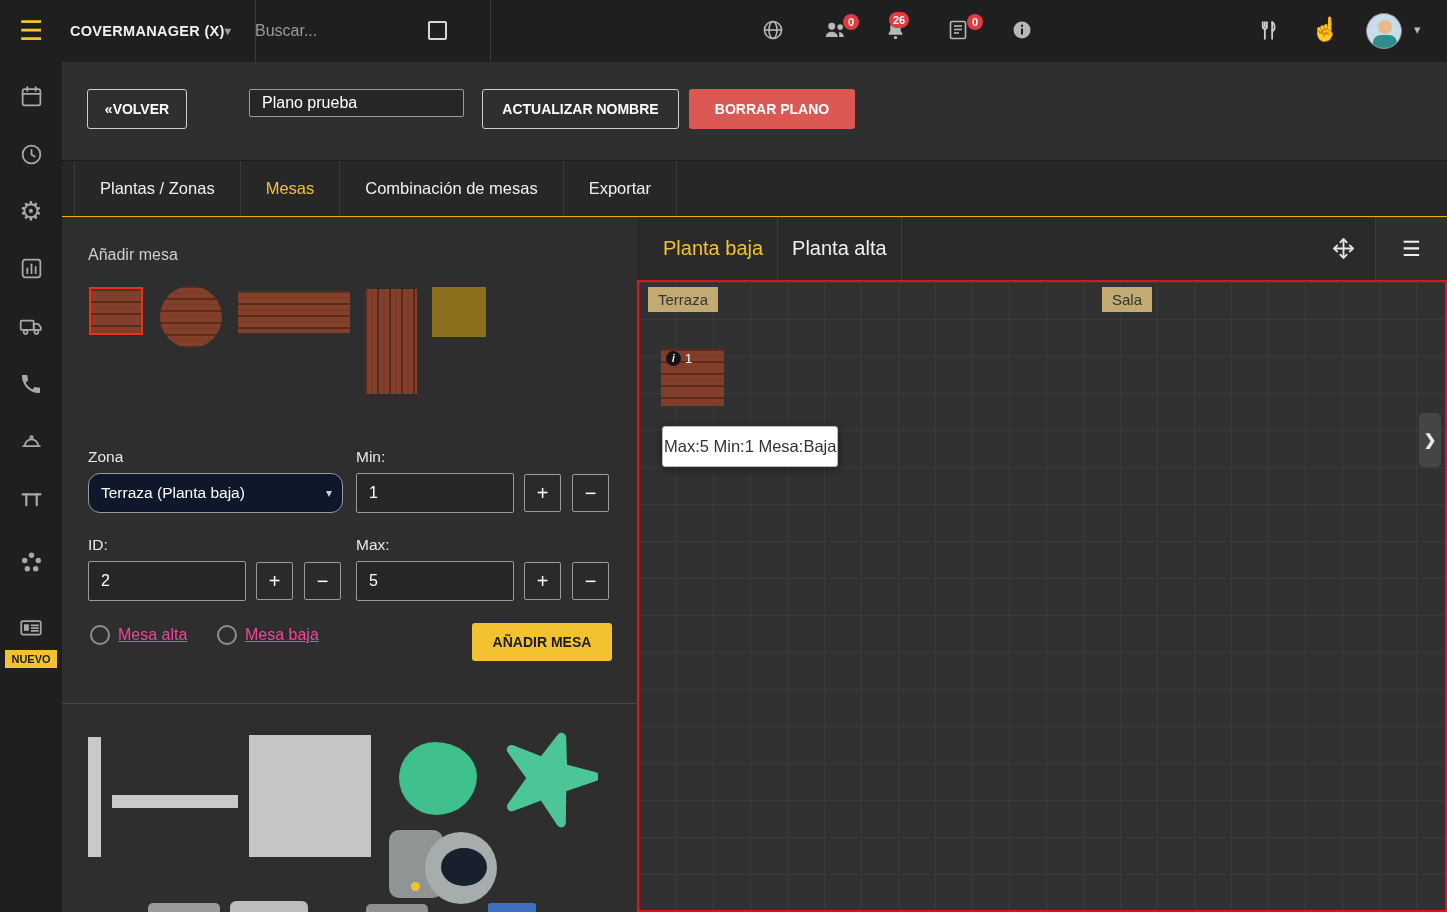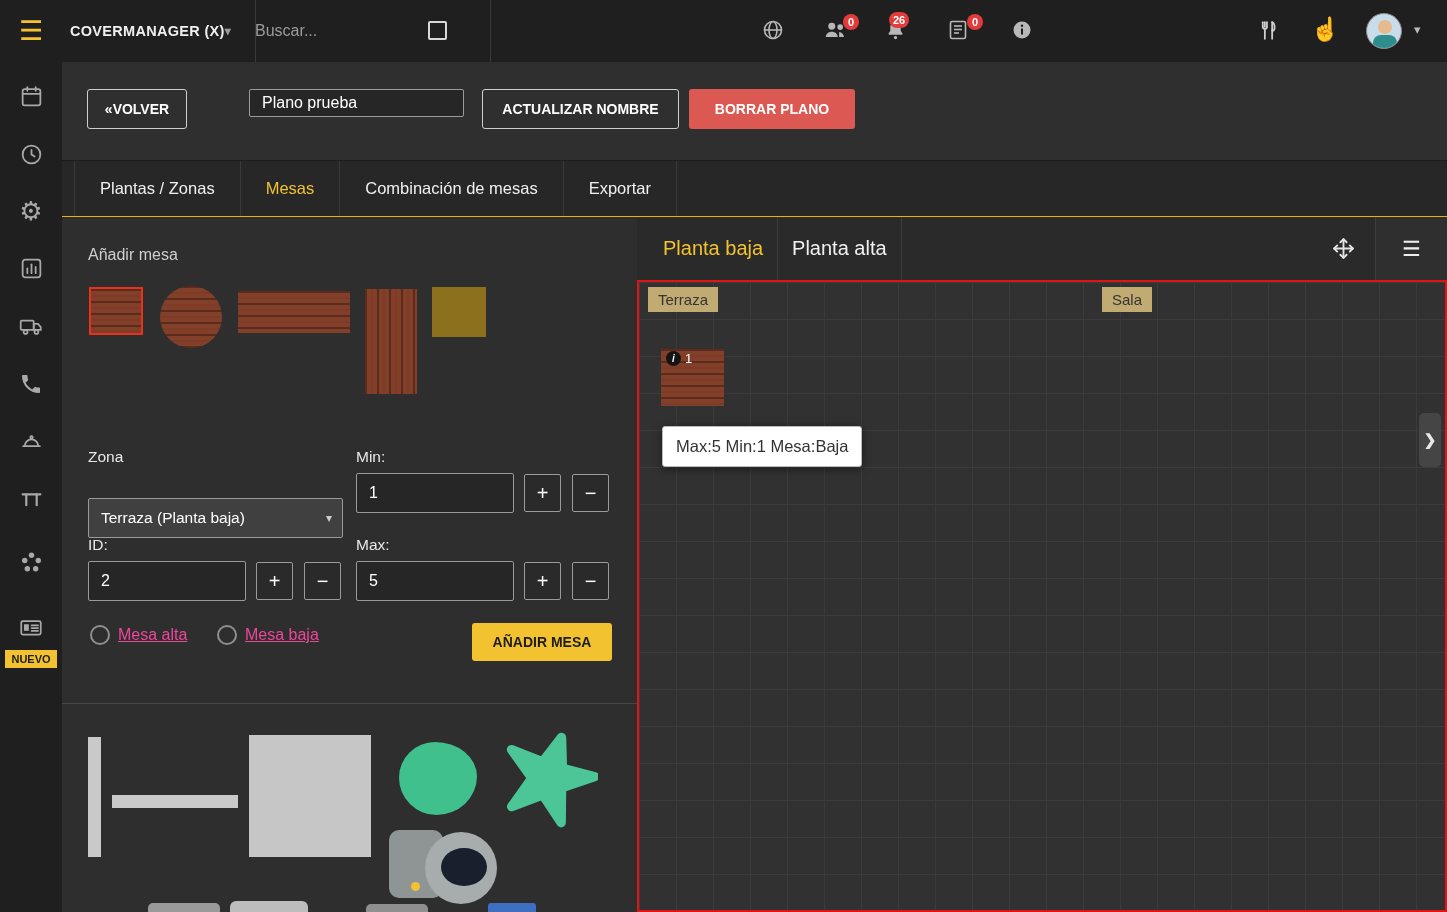--- a/index.html
+++ b/index.html
@@ -59,22 +59,22 @@
   
   .panel{position:absolute;left:62px;top:217px;width:575px;height:695px;background:#2e2e2e;overflow:hidden;}
   .panel-title{position:absolute;left:88px;top:246px;color:#cfcfcf;font-size:16px;}
   .wood-h{background-color:#82402a;background-image:
       repeating-linear-gradient(180deg,rgba(30,8,4,.38) 0 2px,transparent 2px 6px,rgba(120,50,28,.35) 6px 8px,transparent 8px 12px);}
   .wood-v{background-color:#82402a;background-image:
       repeating-linear-gradient(90deg,rgba(30,8,4,.38) 0 2px,transparent 2px 6px,rgba(120,50,28,.35) 6px 8px,transparent 8px 12px);}
   .shape{cursor:pointer;}
   .shape.sel{outline:2px solid #e8321e;outline-offset:0;}
   .field-label{position:absolute;color:#e8e8e8;font-size:15.5px;}
-  .sel-box{background:#404040;border:1px solid #9a9a9a;color:#fff;font-size:15.5px;display:flex;
-           align-items:center;padding:0 12px;border-radius:2px;cursor:pointer;position:relative;margin-top:25px;}
+  .sel-box{background:#0f172a;border:1px solid #9a9a9a;color:#fff;font-size:15.5px;display:flex;
+           align-items:center;padding:0 12px;border-radius:12px;cursor:pointer;position:relative;}
   .sel-box .caret{position:absolute;right:10px;color:#ccc;font-size:12px;}
   .step{background:#2a2a2a;border:1px solid #9a9a9a;color:#fff;font-size:20px;border-radius:2px;
         display:flex;align-items:center;justify-content:center;cursor:pointer;line-height:1;}
   .radio{width:20px;height:20px;border-radius:50%;border:2px solid #8f8f8f;background:transparent;cursor:pointer;}
   .radio-label{color:#ec4899;font-size:16px;text-decoration:underline;}
   .pdivider{position:absolute;left:62px;top:703px;width:575px;height:1px;background:#464646;}
   .decor-gray{background:#c9c9c9;}
   .blob{background:#3fc08d;border-radius:46% 54% 52% 48% / 49% 47% 53% 51%;}
 
   
@@ -90,21 +90,21 @@
           background-image:linear-gradient(#3b3b3b 1px,transparent 1px),
                            linear-gradient(90deg,#3b3b3b 1px,transparent 1px);
           background-size:37px 37px;}
   .zone-label{position:absolute;background:#c2ab72;color:#353535;font-size:15px;padding:4px 10px;}
   .ctable{position:absolute;left:22px;top:67px;width:63px;height:57px;cursor:grab;}
   .tbadge{position:absolute;left:5px;top:2px;display:flex;align-items:center;gap:4px;}
   .info-dot{width:15px;height:15px;border-radius:50%;background:#141414;color:#fff;font-size:10px;
             font-style:italic;font-weight:bold;display:flex;align-items:center;justify-content:center;}
   .tbadge .num{color:#fff;font-size:13px;}
   .tooltip{position:absolute;left:23px;top:144px;background:#fff;color:#333;font-size:16.5px;
-           padding:10px 13px;border:1px solid #bbb;border-radius:3px;white-space:nowrap;
+           padding:10px 1px;border:1px solid #bbb;border-radius:3px;white-space:nowrap;
            box-shadow:0 2px 8px rgba(0,0,0,.45);}
   .edge-handle{position:absolute;left:1419px;top:413px;width:22px;height:54px;background:#454545;
                border-radius:5px;color:#e8e8e8;font-size:15px;font-weight:bold;cursor:pointer;}
   svg{display:block;}
 </style>
 </head>
 <body>
 
 <div class="app">
 

